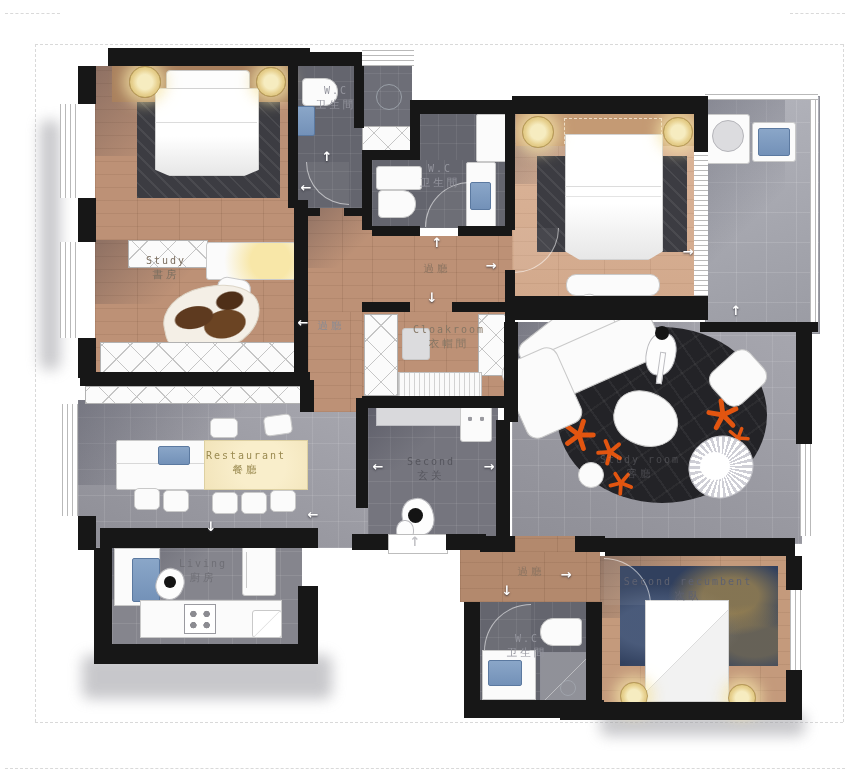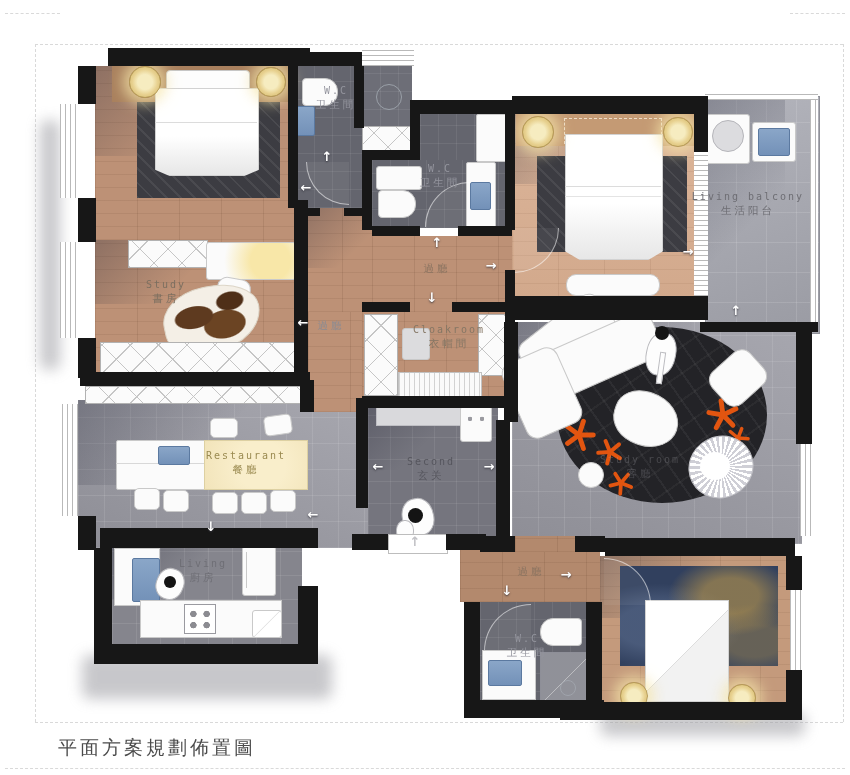--- a/index.html
+++ b/index.html
@@ -362,27 +362,23 @@
     <span class="zh">卫生間</span>
   </div>
   <div class="lbl lbl-dark" style="left:440px;top:176px;">
     <span class="en">W.C</span>
     <span class="zh">卫生間</span>
   </div>
   <div class="lbl lbl-dark" style="left:527px;top:646px;">
     <span class="en">W.C</span>
     <span class="zh">卫生間</span>
   </div>
-  <div class="lbl" style="left:166px;top:292px;color:#7c6f60;">
+  <div class="lbl" style="left:166px;top:268px;color:#7c6f60;">
     <span class="en">Study</span>
     <span class="zh">書房</span>
-  </div>
-  <div class="lbl" style="left:748px;top:204px;color:#6e6e74;">
-    <span class="en">Living balcony</span>
-    <span class="zh">生活阳台</span>
   </div>
   <div class="lbl" style="left:437px;top:269px;color:#8a7360;">
     <span class="zh">過廳</span>
   </div>
   <div class="lbl lbl-dark" style="left:331px;top:326px;color:#8b8b92;">
     <span class="zh">過廳</span>
   </div>
   <div class="lbl" style="left:531px;top:572px;color:#8a7360;">
     <span class="zh">過廳</span>
   </div>
@@ -398,32 +394,35 @@
     <span class="en">Restaurant</span>
     <span class="zh">餐廳</span>
   </div>
   <div class="lbl" style="left:431px;top:469px;color:#56565e;">
     <span class="en">Second</span>
     <span class="zh">玄关</span>
   </div>
   <div class="lbl" style="left:203px;top:571px;color:#6f6f76;">
     <span class="en">Living</span>
     <span class="zh">廚房</span>
+  </div>
+  <div class="lbl lbl-b2" style="left:688px;top:589px;">
+    <span class="en">Second recumbent</span>
+    <span class="zh">次臥</span>
   </div>
 
   <span class="ar" style="left:327px;top:156px;">↑</span>
   <span class="ar" style="left:306px;top:187px;">←</span>
   <span class="ar" style="left:437px;top:242px;">↑</span>
   <span class="ar" style="left:491px;top:265px;">→</span>
   <span class="ar" style="left:432px;top:297px;">↓</span>
   <span class="ar" style="left:303px;top:322px;">←</span>
   <span class="ar" style="left:688px;top:251px;">→</span>
   <span class="ar" style="left:736px;top:310px;">↑</span>
   <span class="ar" style="left:378px;top:466px;">←</span>
   <span class="ar" style="left:489px;top:466px;">→</span>
   <span class="ar" style="left:211px;top:526px;">↓</span>
   <span class="ar" style="left:313px;top:514px;">←</span>
   <span class="ar" style="left:566px;top:574px;">→</span>
   <span class="ar" style="left:507px;top:590px;">↓</span>
   <span class="ar ar-ghost" style="left:415px;top:541px;">↑</span>
 
-  <div id="title">平面方案規劃佈置圖</div>
 </div>
 
 </body></html>

